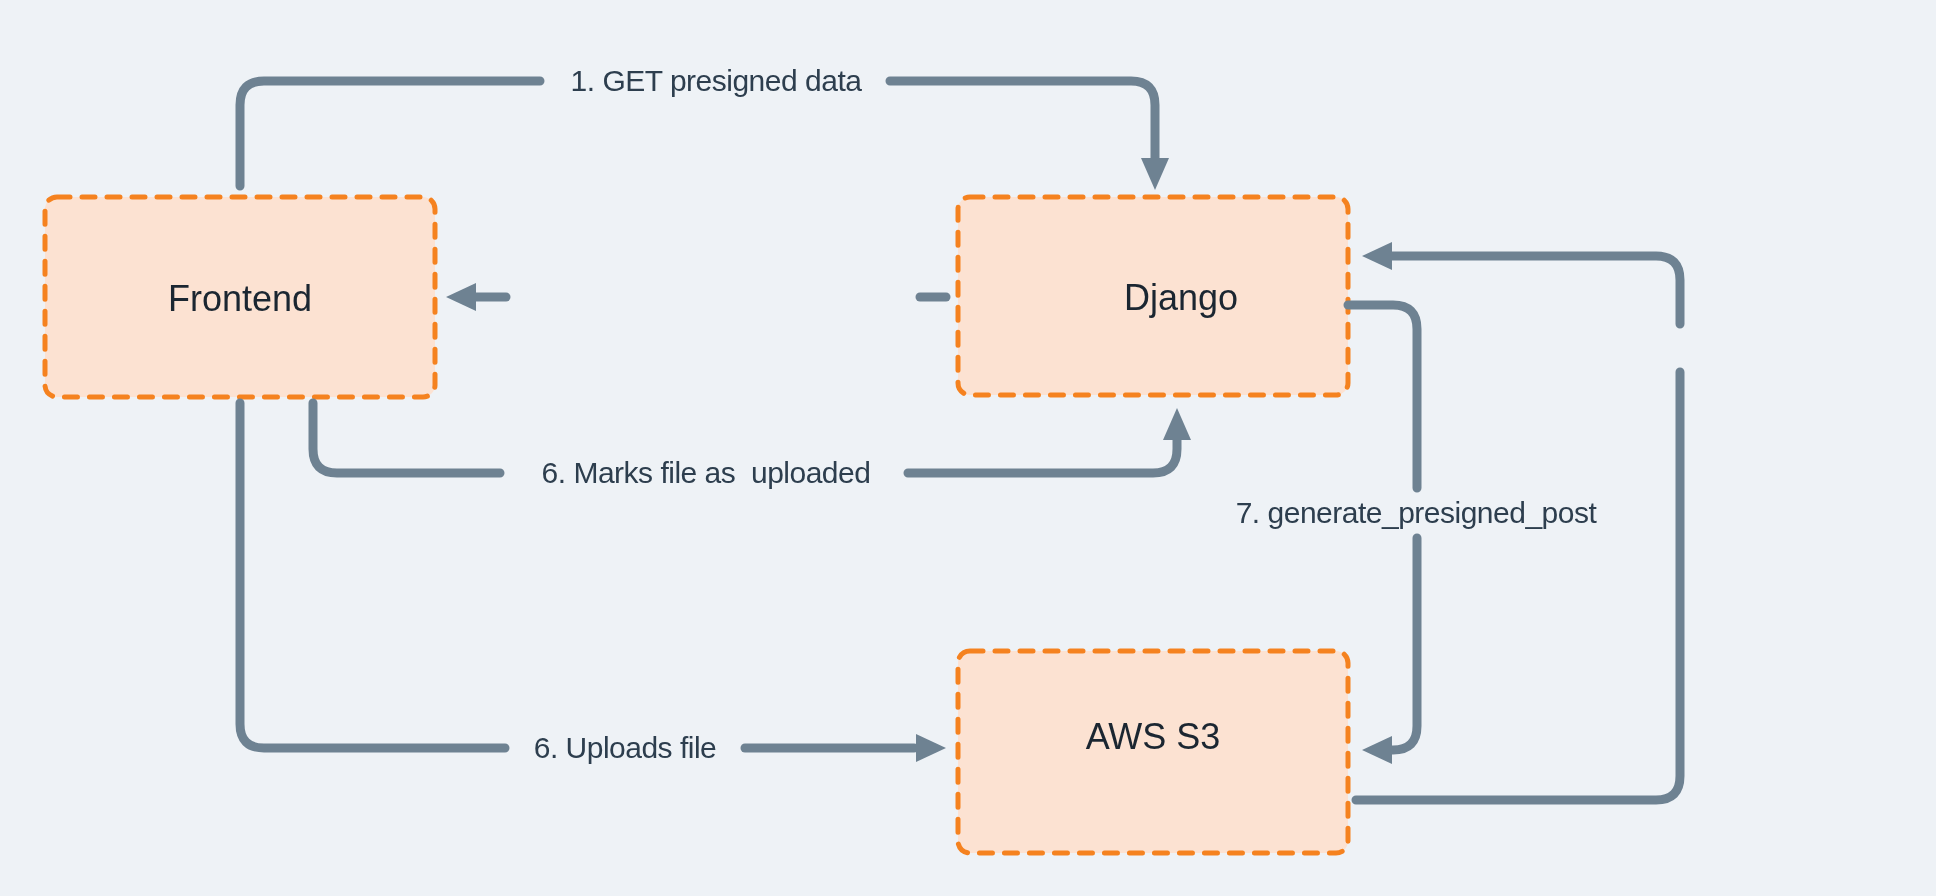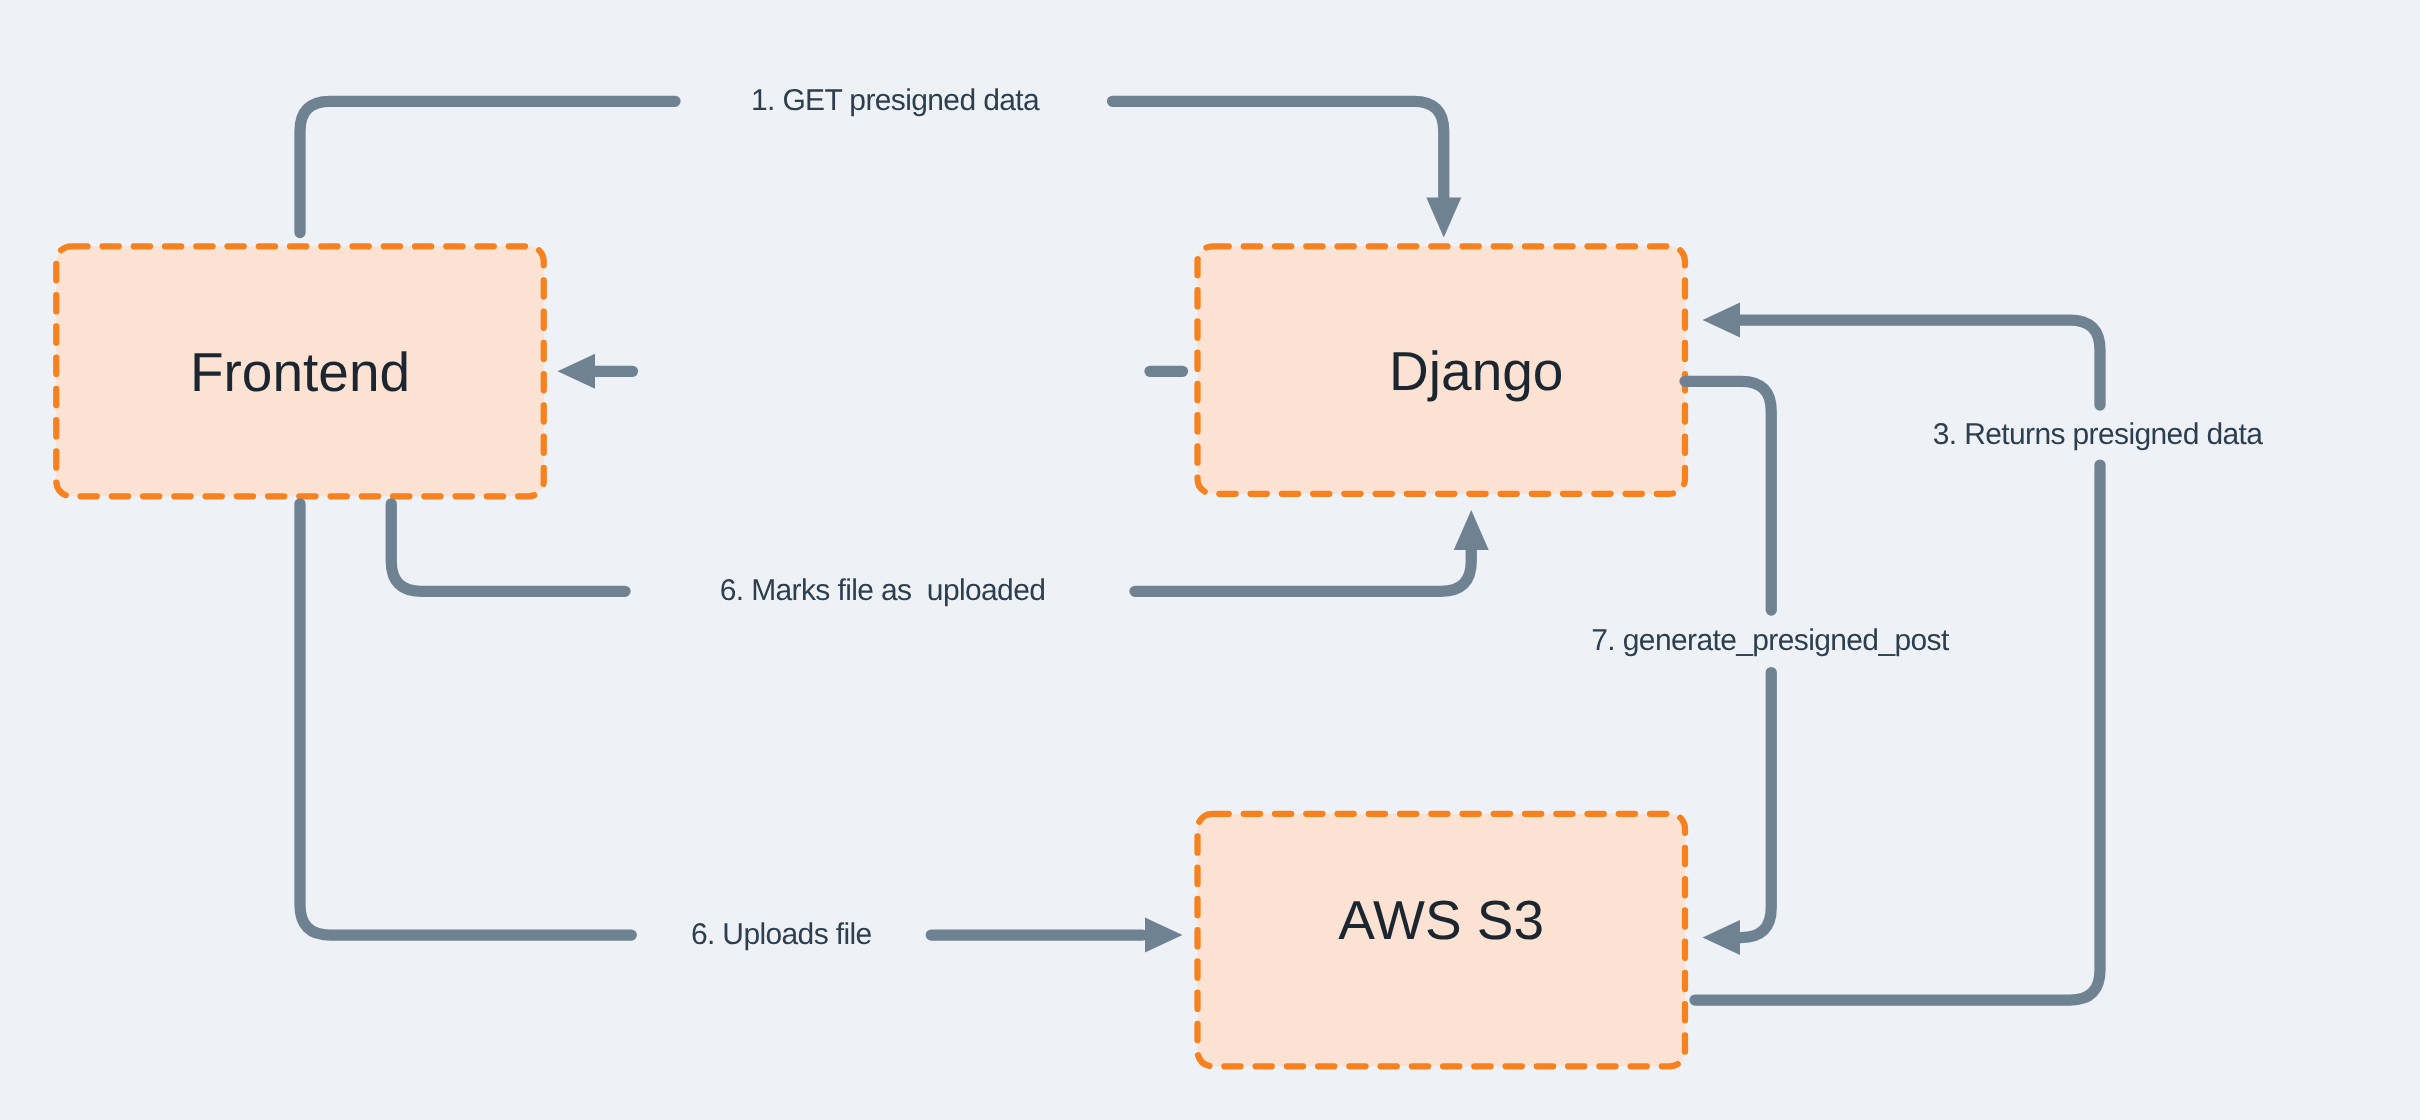--- a/index.html
+++ b/index.html
@@ -36,27 +36,27 @@
     stroke:var(--node-border);
     stroke-width:5;
     stroke-dasharray:13 12;
     stroke-linecap:round;
   }
   .label{
     position:absolute;
     transform:translate(-50%,-50%);
     white-space:pre;
     color:var(--edge-text);
-    font-size:24px;
+    font-size:30px;
     letter-spacing:-0.5px;
     line-height:1;
   }
   .node-label{
     color:var(--node-text);
-    font-size:44px;
+    font-size:36px;
     letter-spacing:0;
   }
 </style>
 </head>
 <body>
 
 <div class="canvas">
 
   <svg width="1936" height="896" viewBox="0 0 1936 896">
 
@@ -88,17 +88,16 @@
     <path class="edge-path" d="M 745 748 H 914"></path>
     <polygon class="arrowhead" points="916,734 916,762 946,748"></polygon>
   </svg>
 
   <div class="label node-label" style="left:240px;top:299px;">Frontend</div>
   <div class="label node-label" style="left:1154px;top:298px;margin-left:27px;">Django</div>
   <div class="label node-label" style="left:1153px;top:737px;">AWS S3</div>
 
   <div class="label" style="left:716px;top:81px;">1. GET presigned data</div>
   <div class="label" style="left:1416px;top:513px;">7. generate_presigned_post</div>
-  <div class="label" style="left:1678px;top:348px;">3. Returns presigned data</div>
   <div class="label" style="left:625px;top:748px;">6. Uploads file</div>
   <div class="label" style="left:706px;top:473px;">6. Marks file as  uploaded</div>
 
 </div>
 
 </body></html>

